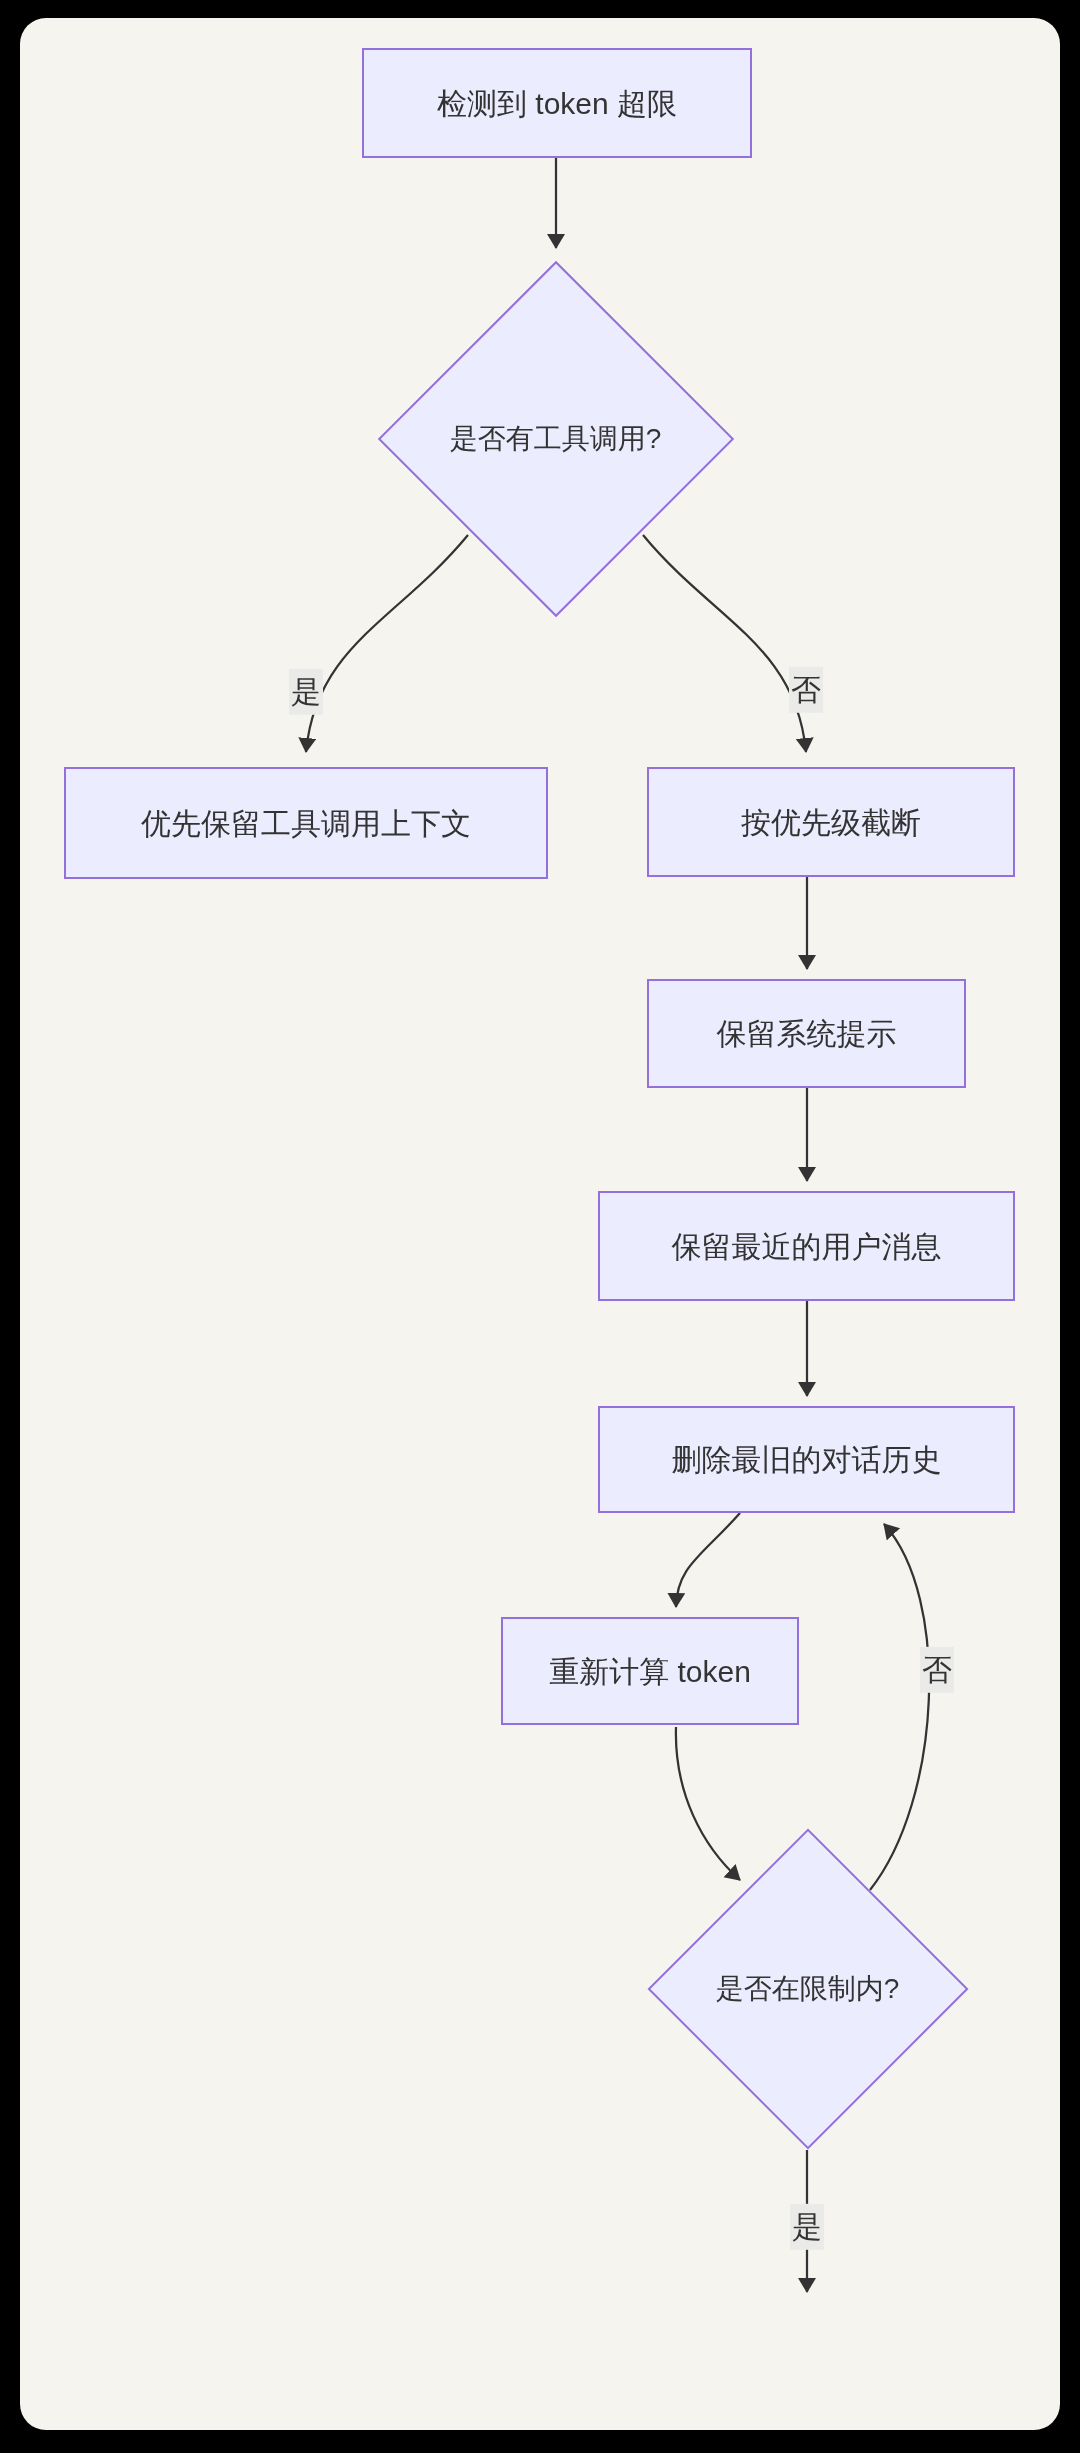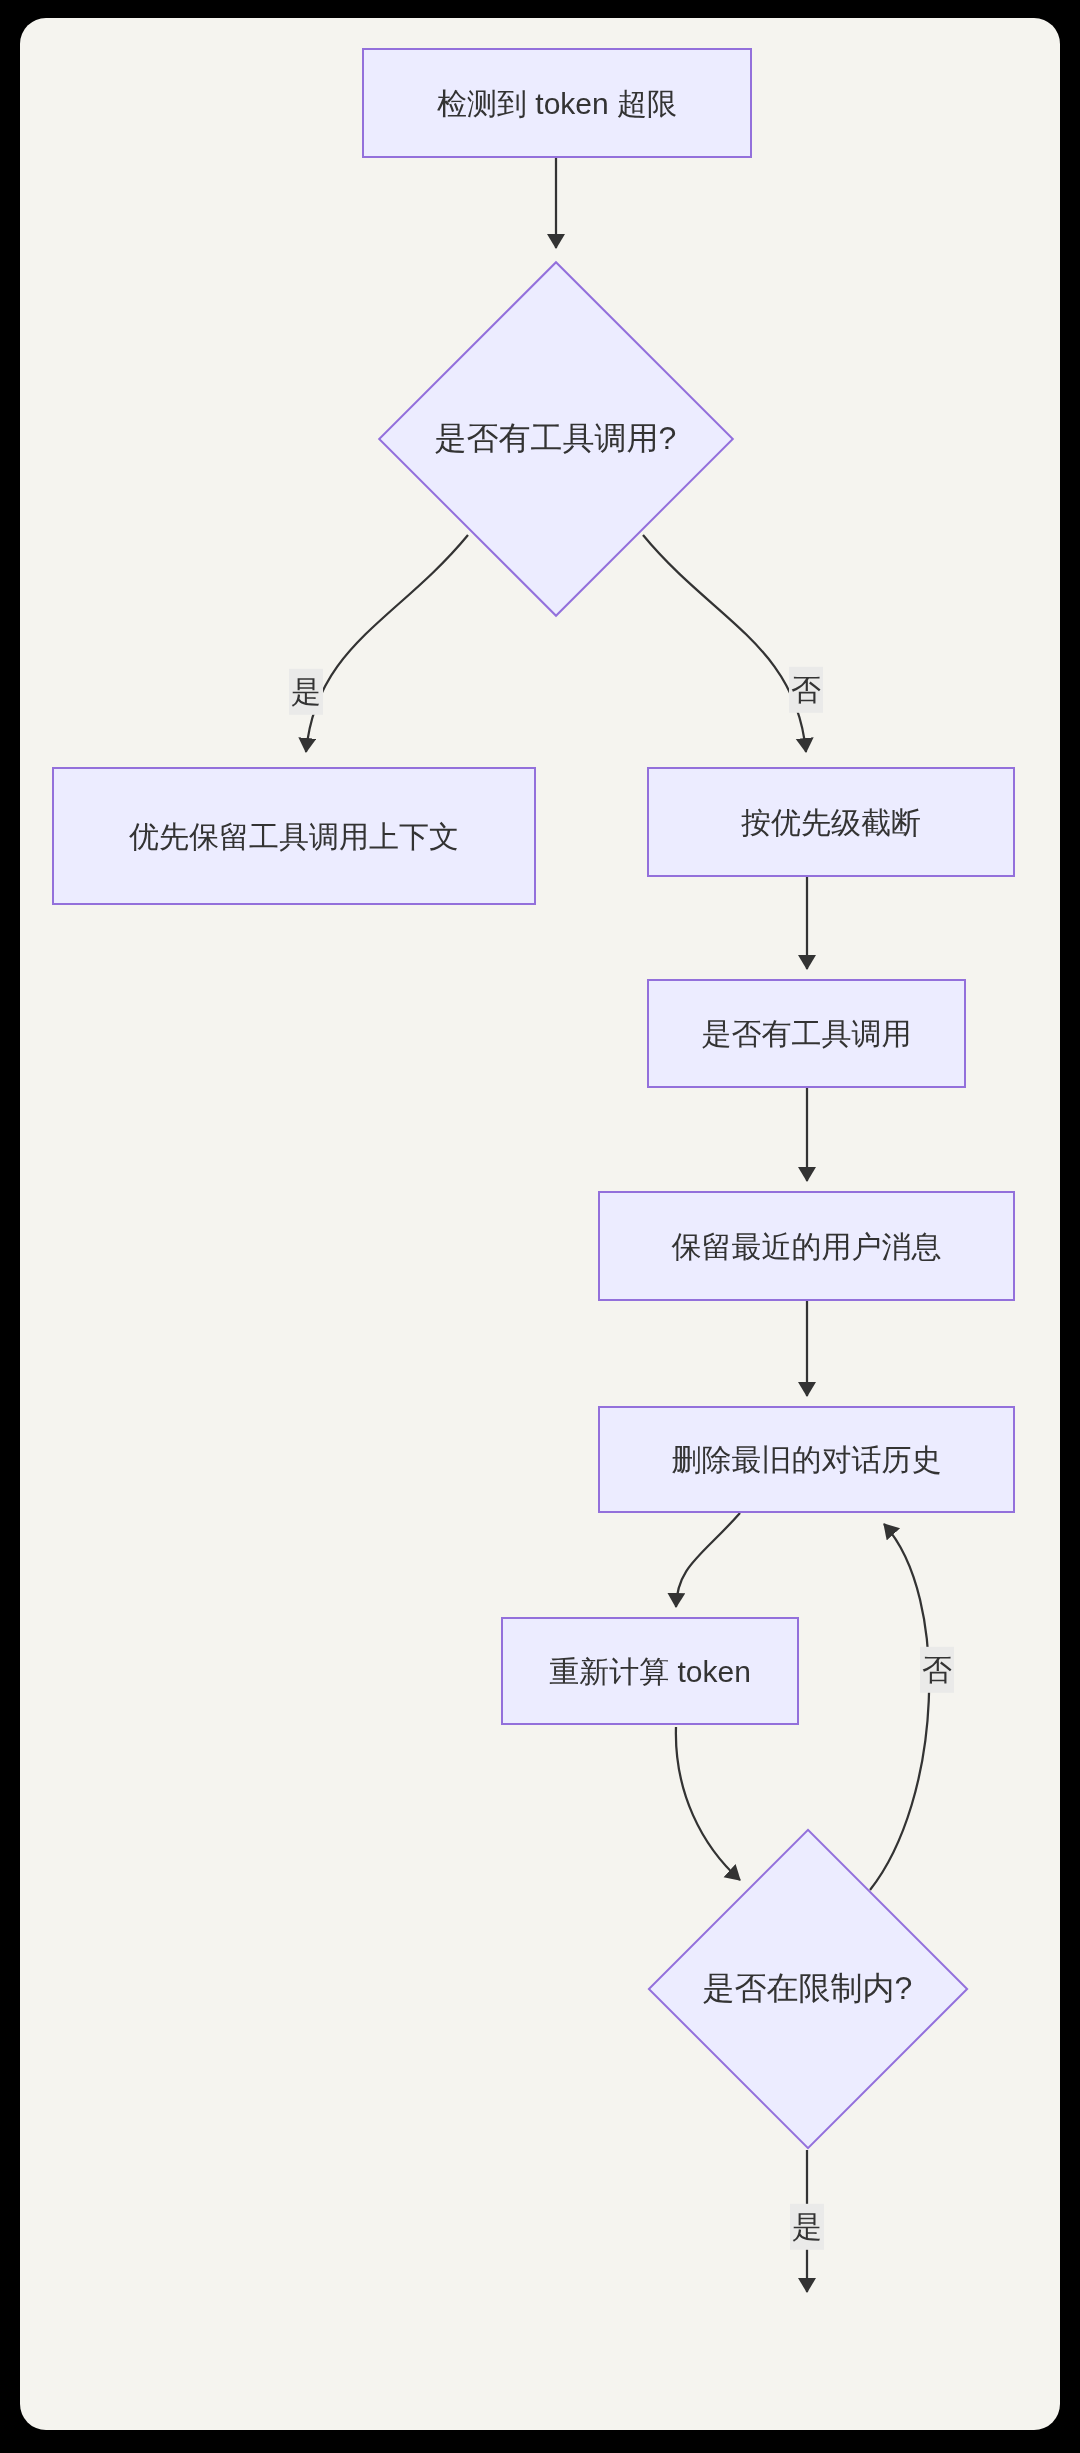--- a/index.html
+++ b/index.html
@@ -33,32 +33,32 @@
   }
   .diamond{position:absolute;}
   .diamond .shape{
     position:absolute;left:50%;top:50%;
     transform:translate(-50%,-50%) rotate(45deg);
     background:var(--node-fill);border:2px solid var(--node-border);
     box-sizing:border-box;
   }
   .diamond .dlabel{
     position:absolute;left:50%;top:50%;transform:translate(-50%,-50%);
-    font-size:32px;white-space:nowrap;
+    font-size:28px;white-space:nowrap;
   }
   .edge-label{
     position:absolute;transform:translate(-50%,-50%);
     background:var(--label-bg);
     font-size:30px;line-height:1.08;padding:7px 2px;white-space:nowrap;
   }
   
   #n-start   {left:362px;top:48px;  width:390px;height:110px;}
   #d1        {left:378px;top:260px; width:355px;height:357px;}
   #d1 .shape {width:252px;height:252px;}
-  #n-keeptool{left:52px; top:767px; width:484px;height:138px;}
+  #n-keeptool{left:64px; top:767px; width:484px;height:112px;}
   #n-trunc   {left:647px;top:767px; width:368px;height:110px;}
   #n-system  {left:647px;top:979px; width:319px;height:109px;}
   #n-recent  {left:598px;top:1191px;width:417px;height:110px;}
   #n-delete  {left:598px;top:1406px;width:417px;height:107px;}
   #n-recount {left:501px;top:1617px;width:298px;height:108px;}
   #d2        {left:647px;top:1828px;width:321px;height:322px;}
   #d2 .shape {width:227px;height:227px;}
   #n-send    {left:680px;top:2302px;width:253px;height:110px;}
   
   #el-yes1{left:306px;top:692px;}
@@ -101,21 +101,21 @@
 
   <div class="node" id="n-keeptool">
     <span>优先保留工具调用上下文</span>
   </div>
 
   <div class="node" id="n-trunc">
     <span>按优先级截断</span>
   </div>
 
   <div class="node" id="n-system">
-    <span>是否有工具调用</span>
+    <span>保留系统提示</span>
   </div>
 
   <div class="node" id="n-recent">
     <span>保留最近的用户消息</span>
   </div>
 
   <div class="node" id="n-delete">
     <span>删除最旧的对话历史</span>
   </div>
 

